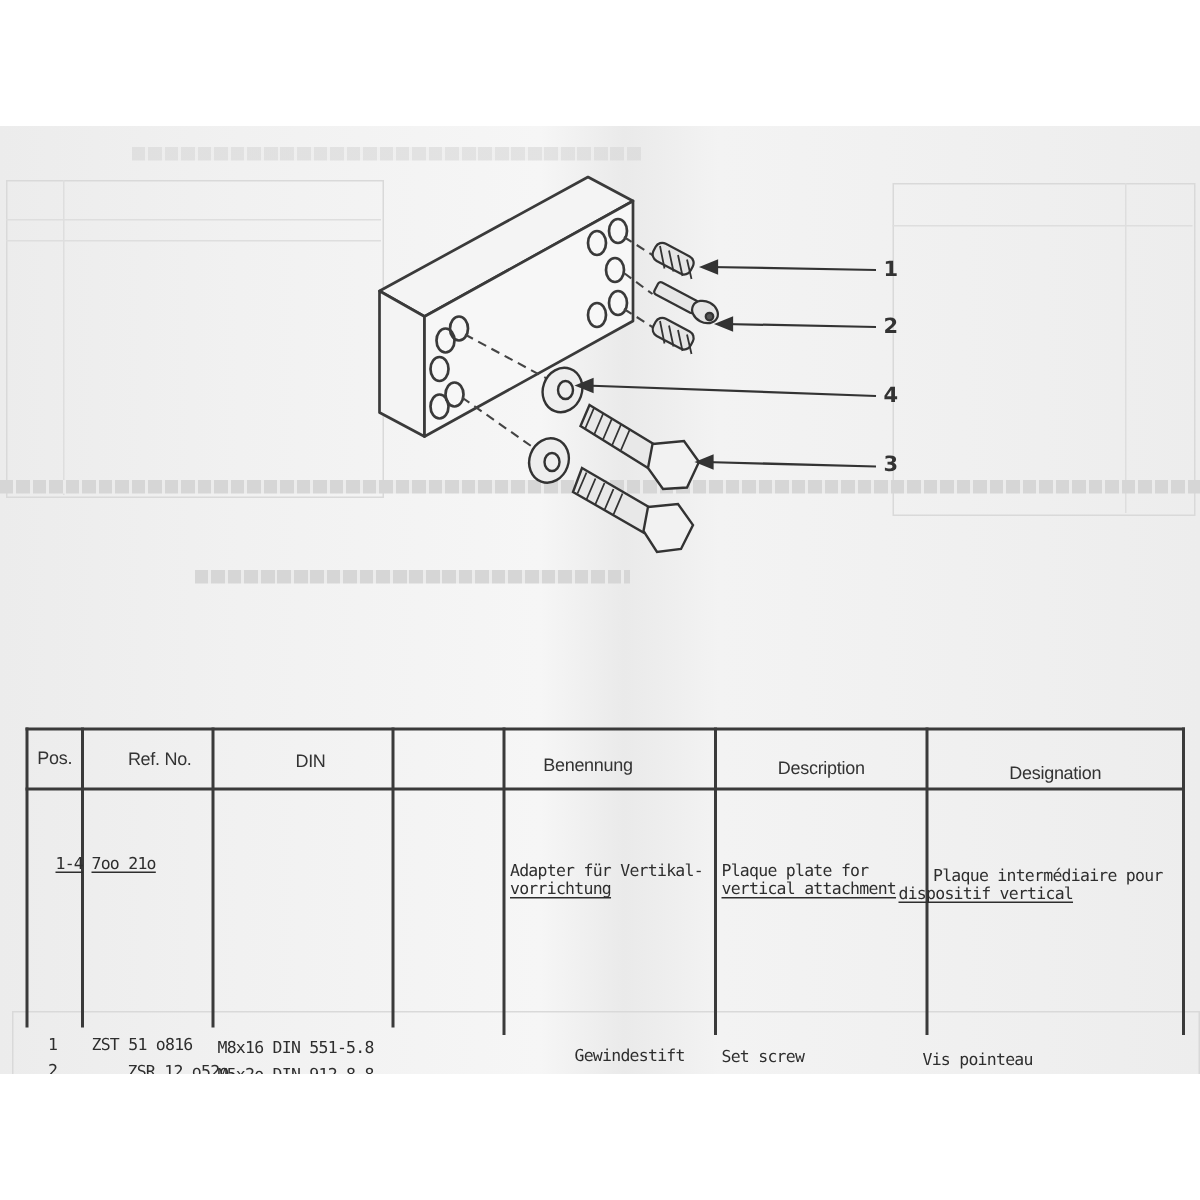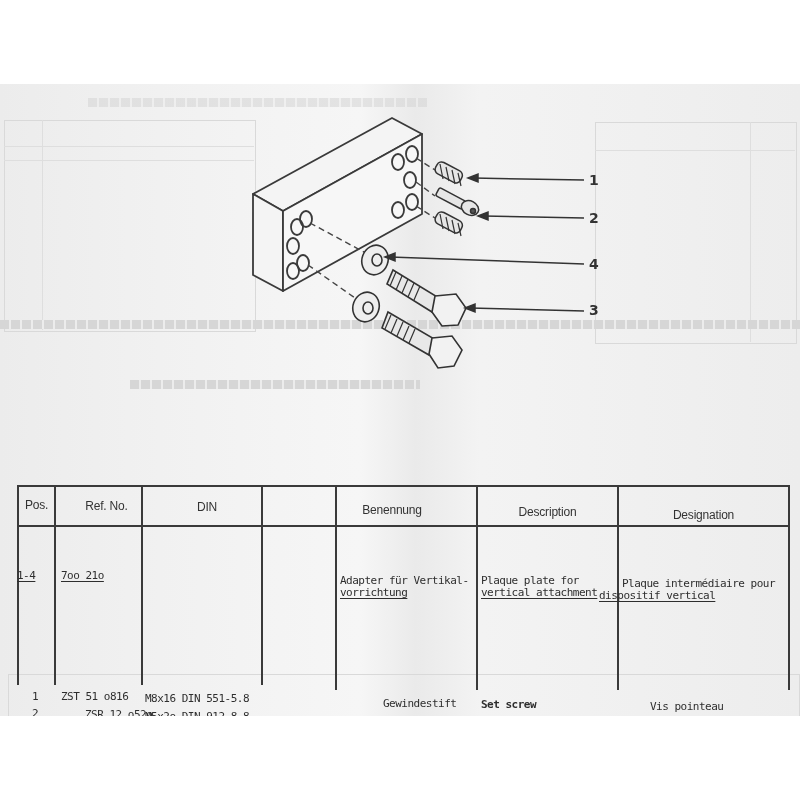--- a/index.html
+++ b/index.html
@@ -160,38 +160,38 @@
     <div class="vline" style="left:771px; top:0; height:205px;"></div>
 
     <div class="th" style="left:2px; top:13px; width:35px;">Pos.</div>
     <div class="th" style="left:39px; top:14px; width:101px;">Ref. No.</div>
     <div class="th" style="left:126px; top:15px; width:128px;">DIN</div>
     <div class="th" style="left:246px; top:15px; width:72px;"></div>
     <div class="th" style="left:320px; top:18px; width:110px;">Benennung</div>
     <div class="th" style="left:461px; top:20px; width:139px;">Description</div>
     <div class="th" style="left:602px; top:23px; width:169px;">Designation</div>
 
-    <div class="cell u" style="left:0; top:84px;">1-4</div>
+    <div class="cell u" style="left:20px; top:84px;">1-4</div>
     <div class="cell u" style="left:44px; top:84px;">7oo 21o</div>
     <div class="cell" style="left:323px; top:89px;">Adapter für Vertikal-</div>
     <div class="cell u" style="left:323px; top:101px;">vorrichtung</div>
     <div class="cell" style="left:464px; top:89px;">Plaque plate for</div>
     <div class="cell u" style="left:464px; top:101px;text-align:right;">vertical attachment</div>
     <div class="cell" style="left:605px; top:92px;">Plaque intermédiaire pour</div>
     <div class="cell u" style="left:582px; top:104px;">dispositif vertical</div>
 
     <div style="position:absolute; left:323px; top:100px; width:1px; height:1px;"></div>
 
     <div>
       <div class="cell" style="left:15px; top:205px;">1</div>
       <div class="cell" style="left:44px; top:205px;">ZST 51 o816</div>
       <div class="cell" style="left:128px; top:207px;">M8x16 DIN 551-5.8</div>
       <div class="cell" style="left:323px; top:212px;margin-left:43px;">Gewindestift</div>
-      <div class="cell" style="left:464px; top:213px;font-weight:bold;">Set screw</div>
-      <div class="cell" style="left:633px; top:215px;">Vis pointeau</div>
+      <div class="cell" style="left:464px; top:213px;">Set screw</div>
+      <div class="cell" style="left:598px; top:215px;">Vis pointeau</div>
     </div>
     <div>
       <div class="cell" style="left:15px; top:222px;">2</div>
       <div class="cell" style="left:44px; top:223px;margin-left:24px;">ZSR 12 o52o</div>
       <div class="cell" style="left:128px; top:225px;">M5x2o DIN 912-8.8</div>
       <div class="cell" style="left:323px; top:230px;">Zylinderschraube</div>
 
     </div>
     <div>
       

